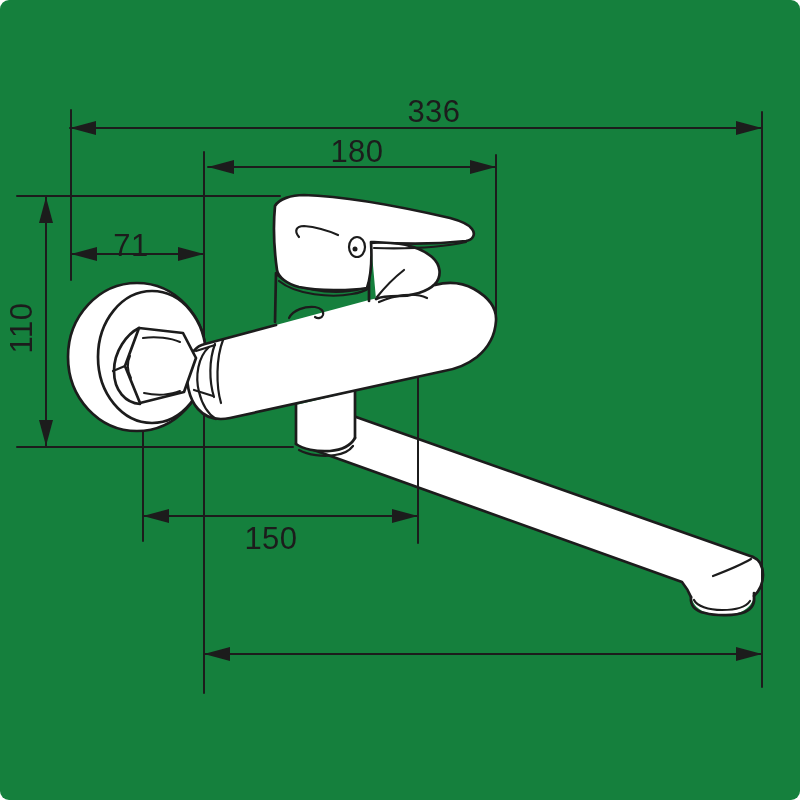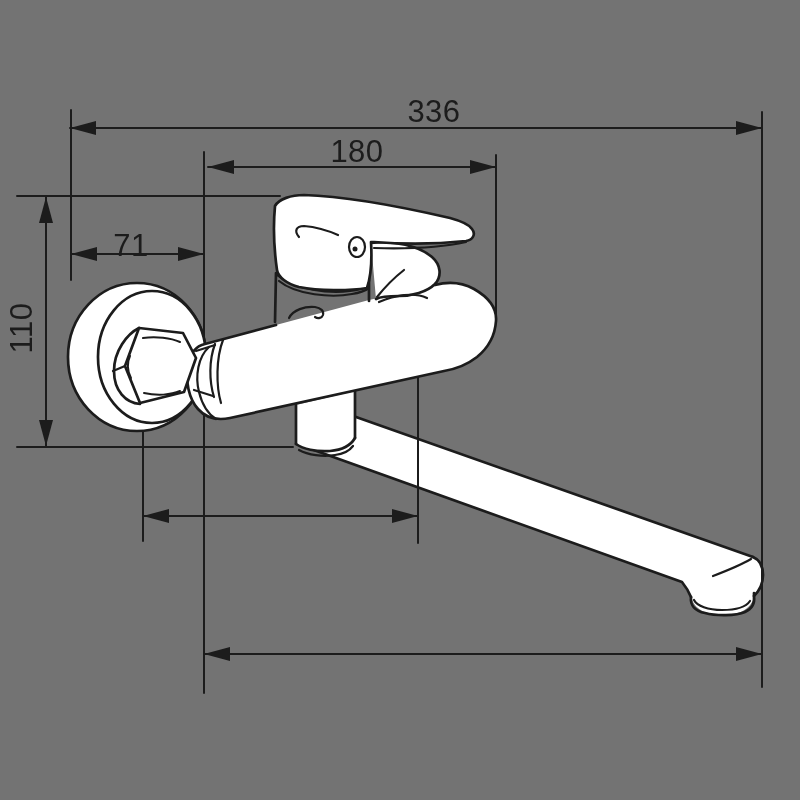--- a/index.html
+++ b/index.html
@@ -1,17 +1,17 @@
 <!DOCTYPE html>
 <html><head>
 <meta charset="utf-8">
 <style>
   html,body{margin:0;padding:0;background:#ffffff;}
-  #stage{position:relative;width:800px;height:800px;background:#737373;overflow:hidden;
-         font-family:"Liberation Sans", sans-serif;}
+  #stage{position:relative;width:800px;height:800px;background:#15803d;overflow:hidden;
+         font-family:"Liberation Sans", sans-serif;border-radius:9px;}
   svg{position:absolute;left:0;top:0;}
   .dim-label{position:absolute;width:84px;height:34px;display:flex;align-items:center;justify-content:center;
              font-size:31px;color:#1c1c1c;letter-spacing:0.5px;white-space:nowrap;}
   .rot{transform:rotate(-90deg);}
 </style>
 </head>
 <body>
 
 <div id="stage">
 
@@ -152,14 +152,15 @@
         <line x1="762" y1="112" x2="762" y2="687"></line>
         <line x1="418" y1="377" x2="418" y2="543"></line>
       </g>
     </g>
   </svg>
 
   <div class="dim-label" style="left:392px;top:95px;">336</div>
   <div class="dim-label" style="left:315px;top:135px;">180</div>
   <div class="dim-label" style="left:89px;top:217px;margin-top:12px;">71</div>
   <div class="dim-label rot" style="left:-20px;top:311px;">110</div>
+  <div class="dim-label" style="left:229px;top:522px;">150</div>
 
 </div>
 
 </body></html>

